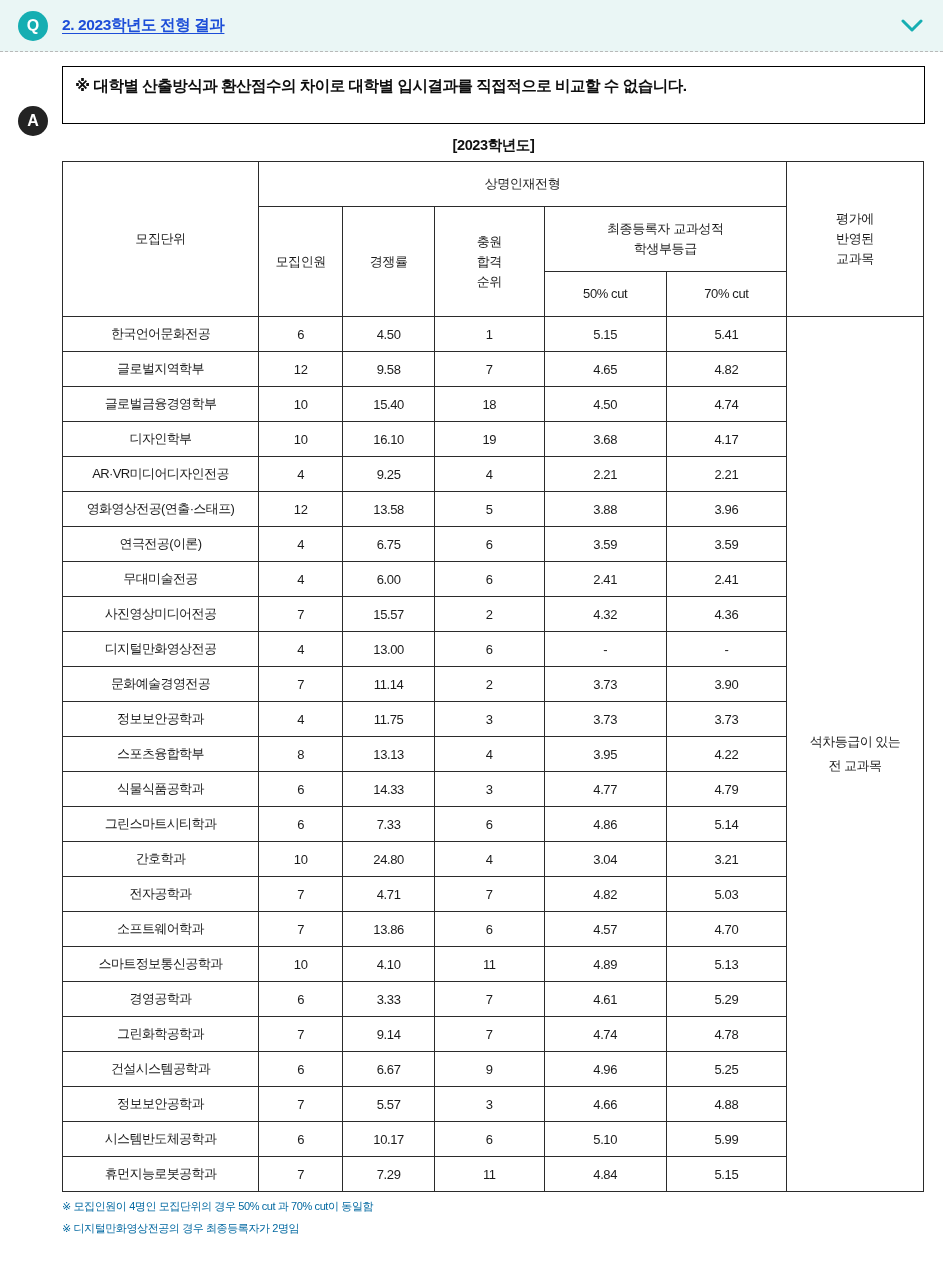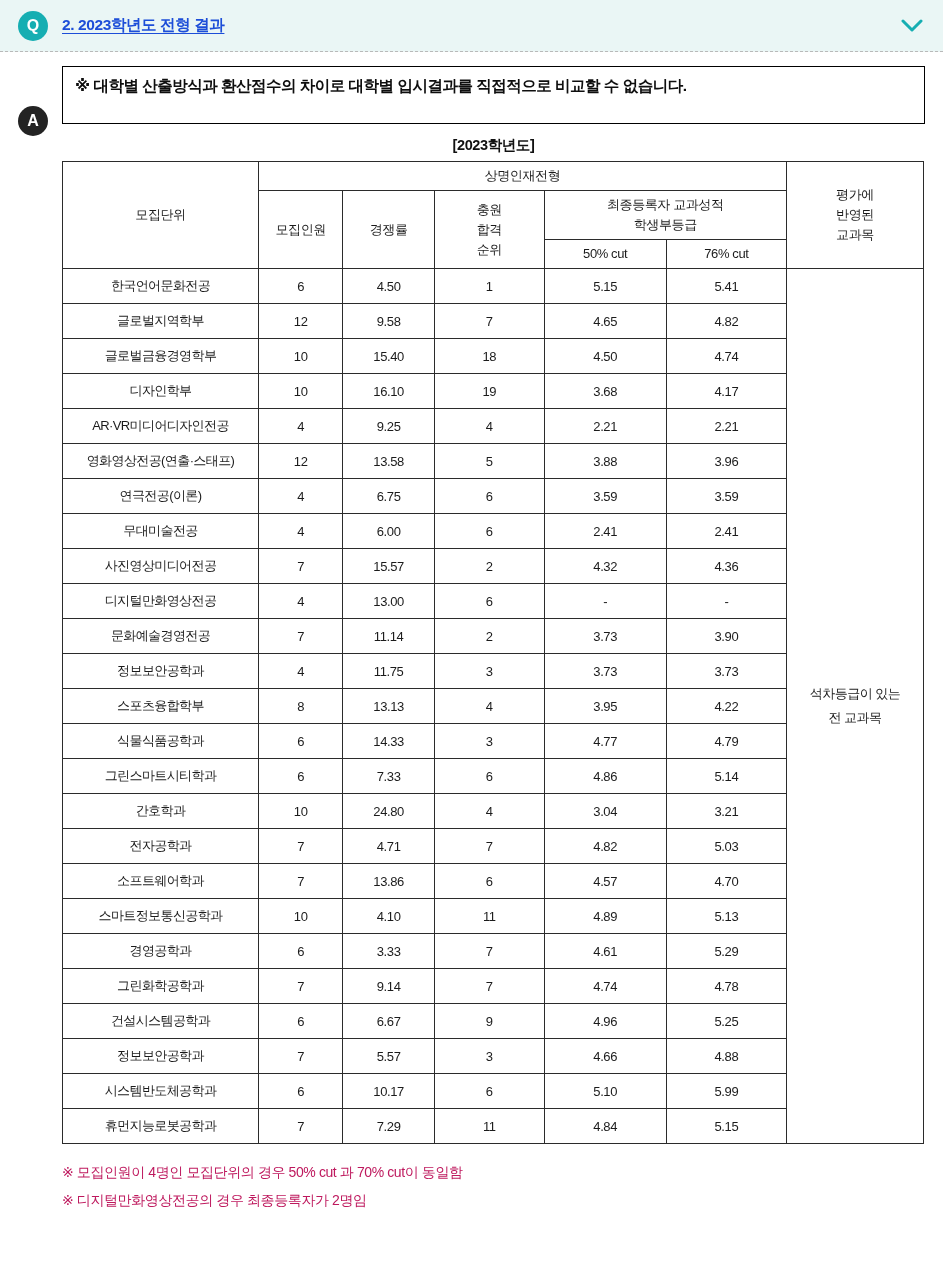--- a/index.html
+++ b/index.html
@@ -118,21 +118,21 @@
     border: 1px solid #2b2b2b;
     text-align: center;
     vertical-align: middle;
     font-weight: normal;
     color: #1b1b1b;
     background: #ffffff;
   }
   table.result th {
     font-size: 13px;
     line-height: 1.55;
-    padding: 4px 2px;
+    padding: 12px 2px;
   }
   table.result td {
     height: 35px;
     padding: 2px 4px;
     font-size: 13px;
   }
   td.unit-name {
     text-align: left;
     padding-left: 12px;
     letter-spacing: -0.6px;
@@ -148,23 +148,23 @@
   .col-rank   { width: 104px; }
   .col-c50    { width: 116px; }
   .col-c70    { width: 114px; }
   .col-subj   { width: 130px; }
 
   th.rank-head { line-height: 2.0; }
   th.subject-head { line-height: 2.0; }
 
   
   .footnotes {
-    margin-top: 15px;
-    font-size: 14px;
-    color: #be185d;
+    margin-top: 4px;
+    font-size: 11px;
+    color: #0369a1;
     letter-spacing: -0.4px;
     line-height: 1.95;
   }
 </style>
 </head>
 <body>
 
 <div class="qa-header">
   <div class="badge badge-q">Q</div>
   <div class="q-title">2. 2023학년도 전형 결과</div>
@@ -214,21 +214,21 @@
             <span>합격</span><br>
             <span>순위</span>
           </th>
           <th colspan="2">
             <span>최종등록자 교과성적</span><br>
             <span>학생부등급</span>
           </th>
         </tr>
         <tr>
           <th>50% cut</th>
-          <th>76% cut</th>
+          <th>70% cut</th>
         </tr>
       </thead>
       <tbody id="table-body">
           <tr>
             <td class="unit-name">한국언어문화전공</td>
             <td>6</td>
             <td>4.50</td>
             <td>1</td>
             <td>5.15</td>
             <td>5.41</td>

